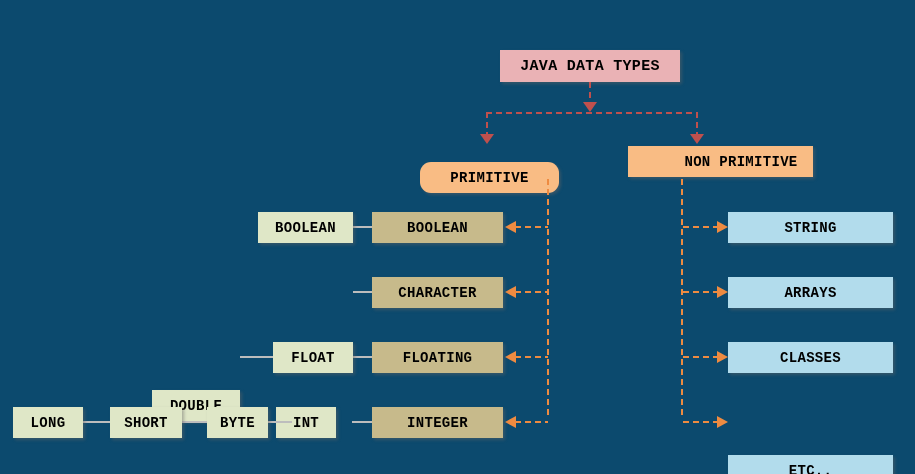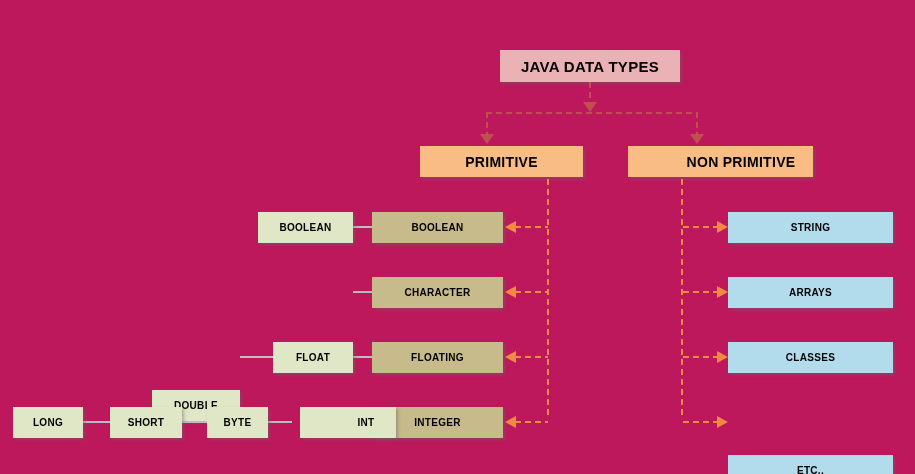--- a/index.html
+++ b/index.html
@@ -1,22 +1,22 @@
 <!DOCTYPE html>
 <html style="--root-bg: #eab2b5; --branch-bg: #f9bc84; --type-bg: #c7ba8b; --alias-bg: #dfe7c7; --nonprim-bg: #b2dcec; --red-connector: #c0504d; --orange-connector: #ee8b41; --gray-connector: #bdbdbd;"><head>
 <meta charset="utf-8">
 <style>
   html,body{margin:0;padding:0;background:#ffffff;}
   .canvas{
-    position:relative;width:915px;height:474px;background:#be185d;overflow:hidden;
-    font-family:Liberation Sans, sans-serif;
+    position:relative;width:915px;height:474px;background:#0c4a6e;overflow:hidden;
+    font-family:Liberation Mono, monospace;
   }
   .node{
     position:absolute;display:flex;align-items:center;justify-content:center;
-    font-weight:bold;color:#000;font-size:10px;letter-spacing:.3px;
+    font-weight:bold;color:#000;font-size:14px;letter-spacing:.3px;
     box-shadow:2px 2px 3px rgba(100,100,100,.45);
     white-space:nowrap;
   }
   .node.root{background:var(--root-bg);font-size:15px;}
   .node.branch{background:var(--branch-bg);font-size:14px;}
   .node.type{background:var(--type-bg);}
   .node.alias{background:var(--alias-bg);}
   .node.nonprim{background:var(--nonprim-bg);}
   .dash-h{position:absolute;height:2px;background:repeating-linear-gradient(90deg,var(--c) 0 6px,transparent 6px 10px);}
   .dash-v{position:absolute;width:2px;background:repeating-linear-gradient(180deg,var(--c) 0 6px,transparent 6px 10px);}
@@ -36,21 +36,21 @@
   <div class="node root" style="left:500px;top:50px;width:180px;height:32px;">JAVA DATA TYPES</div>
 
   <div class="dash-v red" style="left:589px;top:82px;height:20px;"></div>
   <div class="tri tri-down-red" style="left:583px;top:102px;"></div>
   <div class="dash-h red" style="left:486px;top:112px;width:212px;"></div>
   <div class="dash-v red" style="left:486px;top:112px;height:22px;"></div>
   <div class="tri tri-down-red" style="left:480px;top:134px;"></div>
   <div class="dash-v red" style="left:696px;top:112px;height:22px;"></div>
   <div class="tri tri-down-red" style="left:690px;top:134px;"></div>
 
-  <div class="node branch" style="left:420px;top:146px;width:163px;height:31px;">PRIMITIVE</div>
+  <div class="node branch" style="left:420px;top:162px;width:139px;height:31px;border-radius:11px;">PRIMITIVE</div>
   <div class="node branch" style="left:628px;top:146px;width:144px;height:31px;padding-left:41px;">NON PRIMITIVE</div>
 
   <div class="dash-v orange" style="left:547px;top:179px;height:240px;"></div>
   <div class="dash-v orange" style="left:681px;top:179px;height:240px;"></div>
 
   <div class="dash-h orange" style="left:515px;top:226px;width:33px;"></div>
   <div class="tri tri-left-orange" style="left:505px;top:221px;"></div>
   <div class="dash-h orange" style="left:515px;top:291px;width:33px;"></div>
   <div class="tri tri-left-orange" style="left:505px;top:286px;"></div>
   <div class="dash-h orange" style="left:515px;top:356px;width:33px;"></div>
@@ -76,21 +76,21 @@
   <div class="node alias" style="left:258px;top:212px;width:95px;height:31px;">BOOLEAN</div>
 
   <div class="line-h" style="left:353px;top:291px;width:19px;"></div>
 
   <div class="line-h" style="left:353px;top:356px;width:19px;"></div>
   <div class="node alias" style="left:273px;top:342px;width:80px;height:31px;">FLOAT</div>
   <div class="line-h" style="left:240px;top:356px;width:33px;"></div>
   <div class="node alias" style="left:152px;top:342px;width:88px;height:31px;margin-top:48px;">DOUBLE</div>
 
   <div class="line-h" style="left:352px;top:421px;width:20px;"></div>
-  <div class="node alias" style="left:300px;top:407px;width:60px;height:31px;padding-left:36px;">INT</div>
+  <div class="node alias" style="left:276px;top:407px;width:60px;height:31px;">INT</div>
   <div class="line-h" style="left:268px;top:421px;width:24px;"></div>
   <div class="node alias" style="left:207px;top:407px;width:61px;height:31px;">BYTE</div>
   <div class="line-h" style="left:182px;top:421px;width:25px;"></div>
   <div class="node alias" style="left:110px;top:407px;width:72px;height:31px;">SHORT</div>
   <div class="line-h" style="left:83px;top:421px;width:27px;"></div>
   <div class="node nonprim" style="left:728px;top:212px;width:165px;height:31px;">STRING</div>
 
   <div class="node alias" style="left:13px;top:407px;width:70px;height:31px;">LONG</div>
   <div class="node nonprim" style="left:728px;top:277px;width:165px;height:31px;">ARRAYS</div>
   <div class="node nonprim" style="left:728px;top:342px;width:165px;height:31px;">CLASSES</div>

